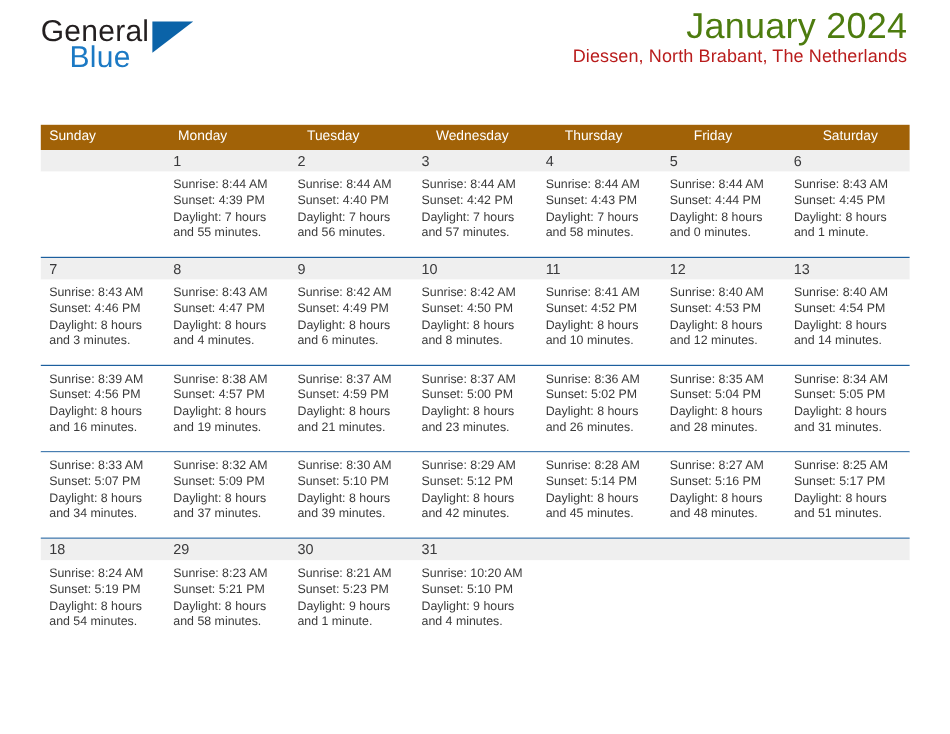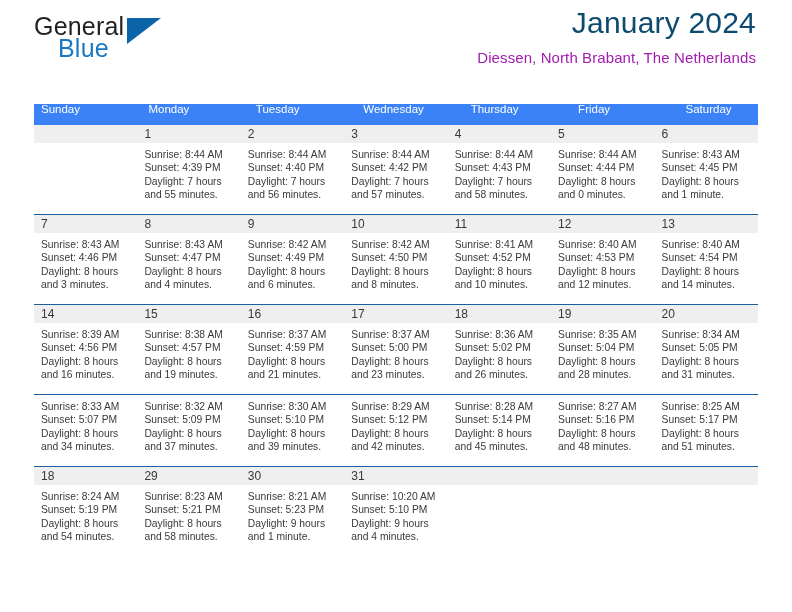--- a/index.html
+++ b/index.html
@@ -68,43 +68,43 @@
   }
 
   .title-block {
     text-align: right;
     margin-top: 6px;
     padding-right: 2px;
   }
   .cal-title {
     font-size: 30px;
     font-weight: normal;
-    color: #0c4a6e;
+    color: #4d7c0f;
     line-height: 1.1;
     letter-spacing: 0.2px;
   }
   .cal-subtitle {
-    margin-top: 10px;
     font-size: 15px;
-    color: #a21caf;
+    color: #b91c1c;
     letter-spacing: 0.1px;
   }
 
   
   .calendar {
     position: absolute;
     left: 34px;
     top: 104px;
     width: 724px;
   }
 
   .weekdays {
     display: flex;
-    background: #3b82f6;
+    background: #a16207;
     height: 21px;
+    align-items: center;
     gap: 28px;
   }
   .weekday {
     flex: 1 1 0;
     color: #ffffff;
     font-size: 11.5px;
     padding-left: 7px;
     box-sizing: border-box;
     line-height: 1;
   }
@@ -127,20 +127,21 @@
     padding-left: 7px;
     font-size: 12px;
     color: #39393b;
     line-height: 18px;
   }
 
   .detail-row {
     display: flex;
     height: 71px;
     background: #ffffff;
+    justify-content: flex-end;
   }
   .detail {
     flex: 1 1 0;
     box-sizing: border-box;
     padding: 5px 6px 0 7px;
     font-size: 10.3px;
     line-height: 13.3px;
     color: #3a3a3a;
   }
   .detail div {
@@ -278,29 +279,20 @@
             </div>
             <div class="detail">
               <div>Sunrise: 8:40 AM</div>
               <div>Sunset: 4:54 PM</div>
               <div>Daylight: 8 hours</div>
               <div>and 14 minutes.</div>
             </div>
           </div>
         </div>
         <div class="week">
-          <div class="daynum-row">
-            <div class="daynum">14</div>
-            <div class="daynum">15</div>
-            <div class="daynum">16</div>
-            <div class="daynum">17</div>
-            <div class="daynum">18</div>
-            <div class="daynum">19</div>
-            <div class="daynum">20</div>
-          </div>
           <div class="detail-row">
             <div class="detail">
               <div>Sunrise: 8:39 AM</div>
               <div>Sunset: 4:56 PM</div>
               <div>Daylight: 8 hours</div>
               <div>and 16 minutes.</div>
             </div>
             <div class="detail">
               <div>Sunrise: 8:38 AM</div>
               <div>Sunset: 4:57 PM</div>

